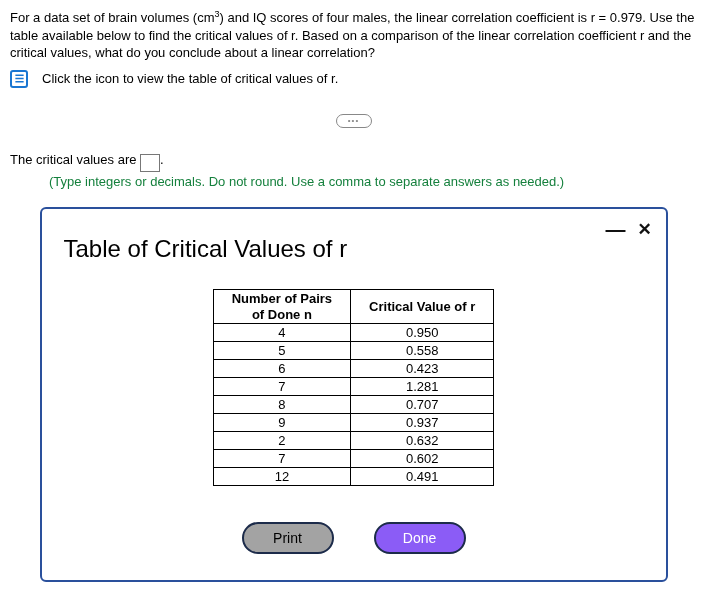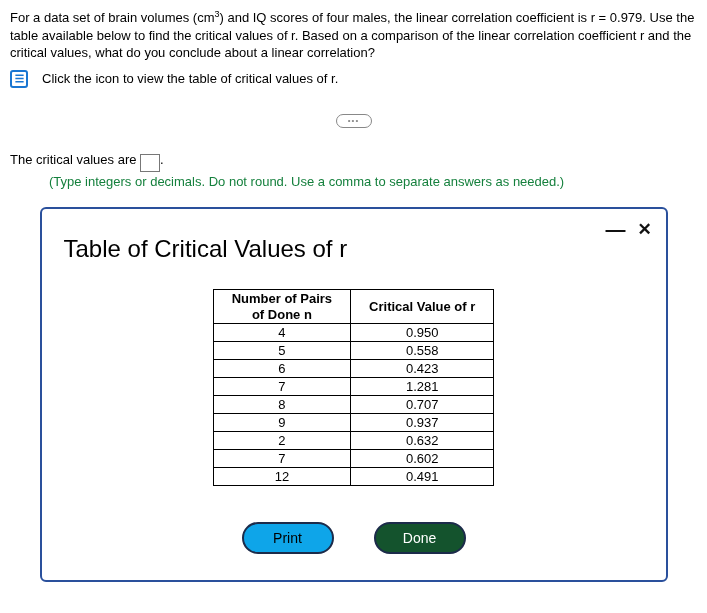--- a/index.html
+++ b/index.html
@@ -103,22 +103,22 @@
   .btn {
     min-width: 92px;
     height: 32px;
     border-radius: 18px;
     font-size: 14px;
     display: inline-flex;
     align-items: center;
     justify-content: center;
     cursor: pointer;
   }
-  .btn-outline { border: 2px solid #1c2b4a; background: #0ea5e9; color: #000; }
-  .btn-solid   { border: 2px solid #1c2b4a; background: #14532d; color: #fff; }
+  .btn-outline { border: 2px solid #1c2b4a; background: #a3a3a3; color: #000; }
+  .btn-solid   { border: 2px solid #1c2b4a; background: #8b5cf6; color: #fff; }
 </style>
 </head>
 <body>
 
 <div class="problem">For a data set of brain volumes (cm<sup>3</sup>) and IQ scores of four males, the linear correlation coefficient is r = 0.979. Use the table available below to find the critical values of r. Based on a comparison of the linear correlation coefficient r and the critical values, what do you conclude about a linear correlation?</div>
 
 <div class="view-row">
   <span class="view-icon">
     <svg viewBox="0 0 24 24">
         <path fill="none" stroke="#1976d2" stroke-width="3" d="M3 5h18M3 12h18M3 19h18"></path>

